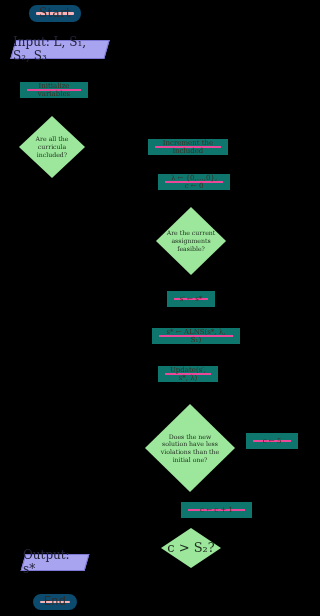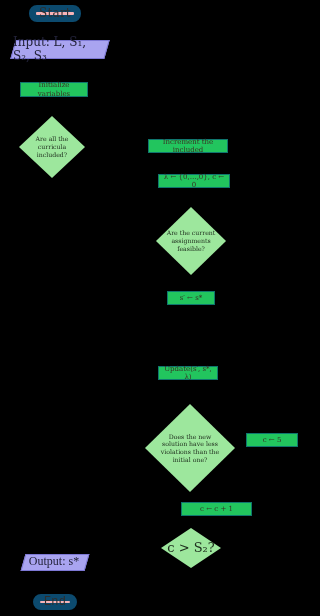--- a/index.html
+++ b/index.html
@@ -58,22 +58,22 @@
     width: 100%;
     height: 100%;
     display: flex;
     align-items: center;
     justify-content: center;
     font-size: 12px;
     color: #23233a;
   }
   
   .process {
-    background: #22c55e;
-    border: 1px solid #0f766e;
+    background: #ec4899;
+    border: 7px solid #0f766e;
     font-size: 7px;
     padding: 1px 3px;
     color: #3a3024;
   }
   
   .decision-wrap {
     position: absolute;
   }
   .decision-shape {
     position: absolute;
@@ -124,20 +124,21 @@
 
   <div class="decision-wrap" style="left:156px; top:207px; width:70px; height:68px;">
     <svg class="decision-shape" viewBox="0 0 100 100" preserveAspectRatio="none">
       <polygon points="50,0 100,50 50,100 0,50" fill="#9de79d"></polygon>
     </svg>
     <div class="decision-label">Are the current assignments feasible?</div>
   </div>
 
   <div class="node process" style="left:167px; top:291px; width:48px; height:14px;">s′ ← s*</div>
 
+  <div class="node process" style="left:152px; top:328px; width:88px; height:14px;">s* ← ALNS(s*, λ, S₁)</div>
 
   <div class="node process" style="left:158px; top:366px; width:60px; height:14px;">Update(s′, s*, λ)</div>
 
   <div class="decision-wrap" style="left:145px; top:404px; width:90px; height:88px;">
     <svg class="decision-shape" viewBox="0 0 100 100" preserveAspectRatio="none">
       <polygon points="50,0 100,50 50,100 0,50" fill="#9de79d"></polygon>
     </svg>
     <div class="decision-label">Does the new solution have less violations than the initial one?</div>
   </div>
 
@@ -146,20 +147,20 @@
   <div class="node process" style="left:181px; top:502px; width:71px; height:14px;">c ← c + 1</div>
 
   <div class="decision-wrap" style="left:161px; top:528px; width:60px; height:40px;">
     <svg class="decision-shape" viewBox="0 0 100 100" preserveAspectRatio="none">
       <polygon points="50,0 100,50 50,100 0,50" fill="#9de79d"></polygon>
     </svg>
     <div class="decision-label" style="font-size:13px; padding:0 6%;">c &gt; S₂?</div>
   </div>
 
 
-  <div class="io-wrap" style="left:23px; top:554px; width:62px; height:15px;font-family:Liberation Serif, serif;">
+  <div class="io-wrap" style="left:23px; top:554px; width:62px; height:15px;">
     <div class="io-shape"></div>
     <div class="io-label">Output: s*</div>
   </div>
 
   <div class="node terminator" style="left:33px; top:594px; width:44px; height:16px;font-family:Liberation Mono, monospace;">End</div>
 
 </div>
 
 </body></html>

